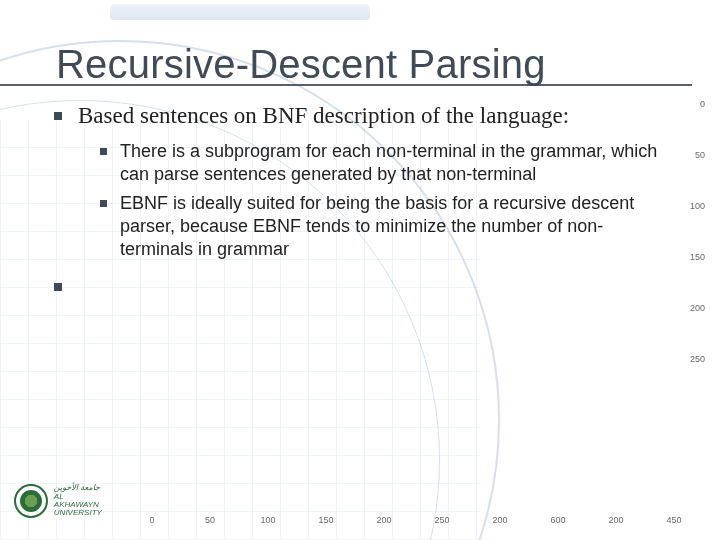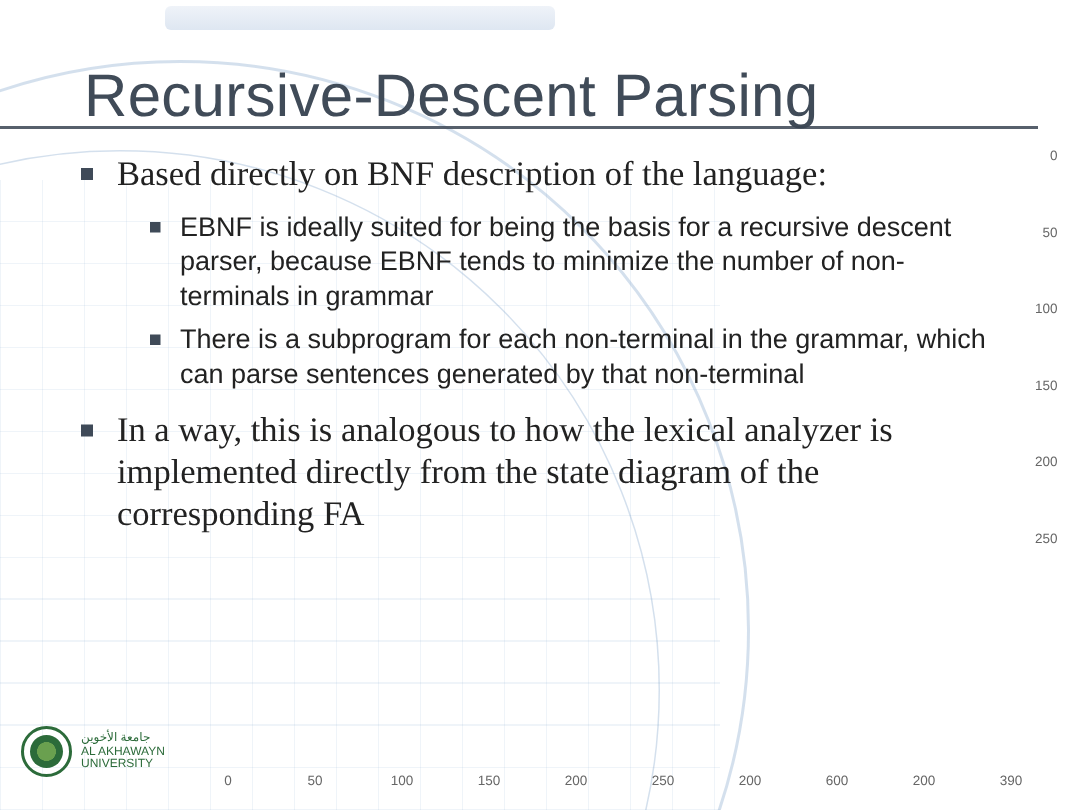--- a/index.html
+++ b/index.html
@@ -112,20 +112,21 @@
     position: absolute; left: 4px; top: 8px;
     width: 7px; height: 7px; background: #3f4a58;
   }
 
   .logo {
     position: absolute;
     left: 14px; bottom: 14px;
     width: 96px; height: 50px;
     display: flex; align-items: center; gap: 6px;
     pointer-events: none;
+    font-style: italic;
   }
   .logo .seal {
     width: 34px; height: 34px; border-radius: 50%;
     border: 2px solid #2c6b3a;
     position: relative;
   }
   .logo .seal::before {
     content: ""; position: absolute; inset: 4px;
     border-radius: 50%;
     background: radial-gradient(circle at 50% 50%, #6aa04f 0 40%, #2c6b3a 41% 100%);
@@ -148,50 +149,49 @@
 <div class="title">Recursive-Descent Parsing</div>
 <div class="title-rule"></div>
 
 <div class="content">
   <ul class="lvl1">
     <li>
       <span class="b1"></span>
     </li>
     <li>
       <span class="b1"></span>
-      <span>Based directly on BNF description of the language:</span>
+      <span>Based sentences on BNF description of the language:</span>
       <ul class="lvl2">
         <li>
           <span class="b2"></span>
-          <span>EBNF is ideally suited for being the basis for a recursive descent parser, because EBNF tends to minimize the number of non-terminals in grammar</span>
+          <span>There is a subprogram for each non-terminal in the grammar, which can parse sentences generated by that non-terminal</span>
         </li>
         <li>
           <span class="b2"></span>
-          <span>There is a subprogram for each non-terminal in the grammar, which can parse sentences generated by that non-terminal</span>
+          <span>EBNF is ideally suited for being the basis for a recursive descent parser, because EBNF tends to minimize the number of non-terminals in grammar</span>
         </li>
       </ul>
     </li>
     <li>
       <span class="b1"></span>
-      <span>In a way, this is analogous to how the lexical analyzer is implemented directly from the state diagram of the corresponding FA</span>
     </li>
   </ul>
 </div>
 
 <div class="ruler-h">
   <span class="lbl" style="left:152px">0</span>
   <span class="lbl" style="left:210px">50</span>
   <span class="lbl" style="left:268px">100</span>
   <span class="lbl" style="left:326px">150</span>
   <span class="lbl" style="left:384px">200</span>
   <span class="lbl" style="left:442px">250</span>
   <span class="lbl" style="left:500px">200</span>
   <span class="lbl" style="left:558px">600</span>
   <span class="lbl" style="left:616px">200</span>
-  <span class="lbl" style="left:674px">390</span>
+  <span class="lbl" style="left:674px">450</span>
 </div>
 
 <div class="ruler-v">
   <span class="lbl" style="top:104px">0</span>
   <span class="lbl" style="top:155px">50</span>
   <span class="lbl" style="top:206px">100</span>
   <span class="lbl" style="top:257px">150</span>
   <span class="lbl" style="top:308px">200</span>
   <span class="lbl" style="top:359px">250</span>
 </div>

